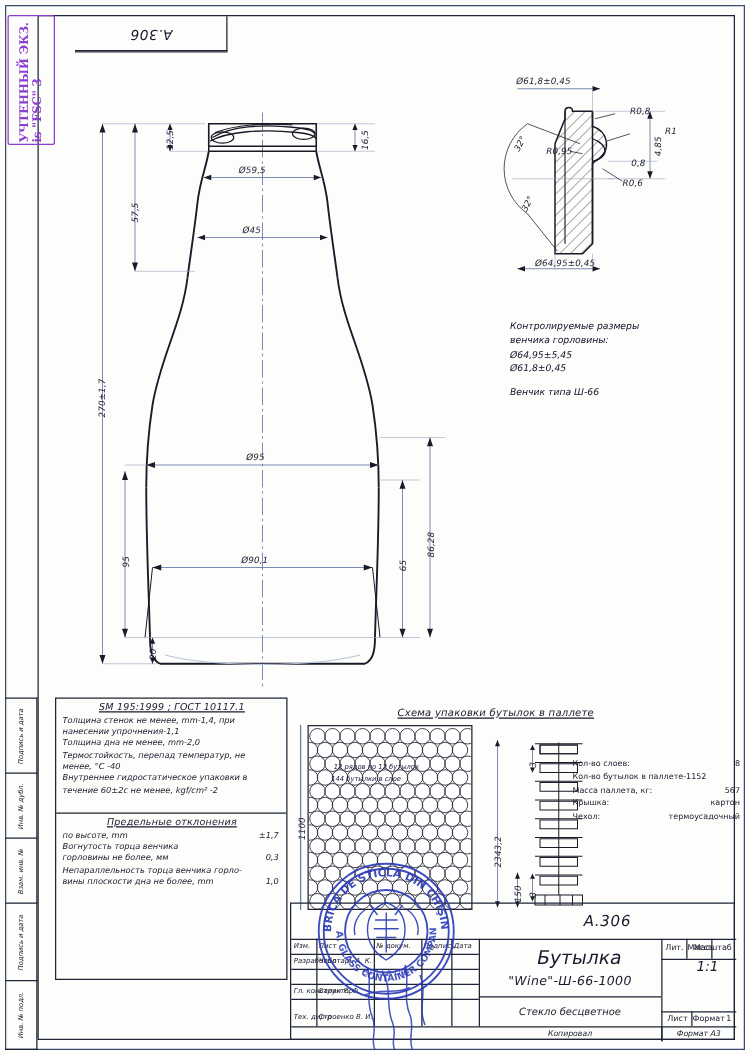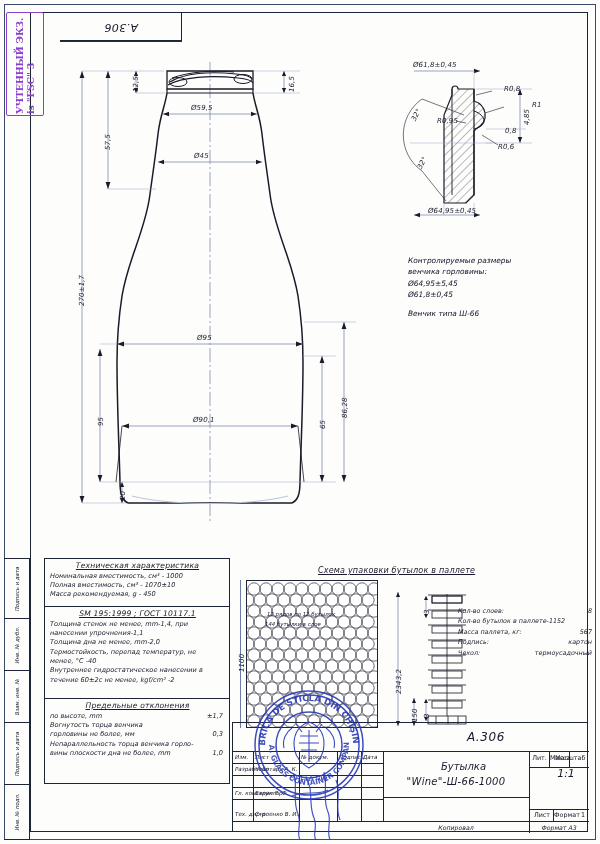--- a/index.html
+++ b/index.html
@@ -62,21 +62,21 @@
   #desig-label {
     left: 60px; top: 13px; width: 122px; height: 28px;
     display:flex; align-items:center; justify-content:center;
   }
   #desig-label span {
     transform: rotate(180deg);
     font-style: italic; font-size: 11px; letter-spacing: .4px;
   }
 
   
-  #bottle-view { left: 60px; top: 44px; width: 300px; height: 480px; }
+  #bottle-view { left: 60px; top: 72px; width: 300px; height: 480px; }
 
   
   #neck-detail { left: 400px; top: 55px; width: 180px; height: 175px; }
 
   
   #notes-control { left: 408px; top: 255px; font-size: 7.4px; line-height: 1.55; color:#12122a; }
   #notes-control div { font-style: italic; }
 
   
   #tbl-tech {
@@ -90,21 +90,21 @@
            text-align: center; margin-bottom: 1.5px; letter-spacing: .2px; }
   .trow { font-style: italic; font-size: 6.6px; line-height: 1.42; position: relative; }
   .trow .val { position: absolute; right: 2px; }
 
   
   #pallet-title { left: 318px; top: 566px; font-size: 8px; font-style: italic;
                   text-decoration: underline; letter-spacing: .2px; }
   #pallet-plan { left: 246px; top: 580px; width: 132px; height: 148px;
                  border: 1.3px solid #1d2435; overflow: hidden; background: #fff; }
   #pallet-elev { left: 392px; top: 586px; width: 78px; height: 145px; }
-  #pallet-info { left: 458px; top: 606px; font-size: 6.4px; font-style: italic; line-height: 1.62; }
+  #pallet-info { left: 458px; top: 606px; font-size: 6.4px; line-height: 1.62; }
   #pallet-info .row { position: relative; width: 134px; }
   #pallet-info .row .v2 { position: absolute; right: 0; }
 
   
   #lmargin { left: 4px; top: 558px; width: 26px; height: 282px; }
   .lm-cell { position: absolute; left: 0; width: 26px;
              border-top: 1px solid #1d2435; }
   .lm-cell span {
     position: absolute; left: 13px; top: 50%;
     transform-origin: 0 0;
@@ -116,21 +116,21 @@
   #titleblock { left: 232px; top: 722px; width: 356px; height: 110px;
                 border: 1.3px solid #1d2435; }
   .tb-line { position: absolute; background: #1d2435; }
 
   #tb-desig { position: absolute; left: 150px; top: 0; width: 206px; height: 28px;
               display: flex; align-items: center; justify-content: center;
               font-style: italic; font-size: 12px; letter-spacing: .6px; }
   #tb-name { position: absolute; left: 150px; top: 28px; width: 146px; height: 46px;
              display: flex; flex-direction: column; align-items: center; justify-content: center;
              font-style: italic; line-height: 1.5; }
-  #tb-name .n1 { font-size: 10px; margin-left: 15px; }
+  #tb-name .n1 { font-size: 15px; margin-left: 15px; }
   #tb-name .n2 { font-size: 10px; letter-spacing: .3px; }
   #tb-material { position: absolute; left: 150px; top: 74px; width: 146px; height: 24px;
                  display: flex; align-items: center; justify-content: center;
                  font-style: italic; font-size: 8px; }
   .tb-hdr { position: absolute; font-size: 6.4px; text-align: center; }
   #tb-scale-val { position: absolute; left: 310px; top: 44px; width: 46px;
                   text-align: center; font-style: italic; font-size: 11px; }
   .tb-rowlabel { position: absolute; font-style: italic; font-size: 5.6px; }
   #tb-kopiroval { position: absolute; left: 150px; top: 98px; width: 146px; height: 12px;
                   display: flex; align-items: center; justify-content: center;
@@ -352,35 +352,29 @@
       <span>Подпись и дата</span>
     </div>
     <div class="lm-cell" style="top:226px;height:56px;border-bottom:1px solid #1d2435;">
       <span>Инв. № подл.</span>
     </div>
     <div class="ln v" style="left:25px;top:0;height:282px;background:#1d2435;"></div>
   </div>
 
   <div class="abs" id="tbl-tech">
 
-    <div class="tsect" style="height:48px;">
-      <div class="thead">Техническая характеристика</div>
-      <div class="trow">Номинальная вместимость, см³ - 1000</div>
-      <div class="trow">Полная вместимость, см³ - 1070±10</div>
-      <div class="trow">Масса рекомендуемая, g - 450</div>
-    </div>
 
     <div class="tsect" style="height:92px;">
       <div class="thead">SM 195:1999 ;  ГОСТ 10117.1</div>
       <div class="trow">Толщина стенок не менее, mm-1,4, при</div>
       <div class="trow">  нанесении упрочнения-1,1</div>
       <div class="trow">Толщина дна не менее, mm-2,0</div>
       <div class="trow">Термостойкость, перепад температур, не</div>
       <div class="trow">  менее, °С -40</div>
-      <div class="trow">Внутреннее гидростатическое нанесении в</div>
+      <div class="trow">Внутреннее гидростатическое упаковки в</div>
       <div class="trow">  течение 60±2с не менее, kgf/cm² -2</div>
     </div>
 
     <div class="tsect" style="height:68px;">
       <div class="thead">Предельные отклонения</div>
       <div class="trow">
         <span>по высоте, mm</span>
         <span class="val">±1,7</span>
       </div>
       <div class="trow">
@@ -644,21 +638,21 @@
       <span class="v2">8</span>
     </div>
     <div class="row">
       <span>Кол-во бутылок в паллете-1152</span>
     </div>
     <div class="row">
       <span>Масса паллета, кг:</span>
       <span class="v2">567</span>
     </div>
     <div class="row">
-      <span>Подпись:</span>
+      <span>Крышка:</span>
       <span class="v2">картон</span>
     </div>
     <div class="row">
       <span>Чехол:</span>
       <span class="v2">термоусадочный</span>
     </div>
   </div>
 
   <div class="abs" id="titleblock">
 
@@ -682,20 +676,21 @@
     <div class="tb-line" style="left:336px;top:28px;width:1px;height:16px;"></div>
     <div class="tb-line" style="left:320px;top:86px;width:1px;height:12px;"></div>
     <div class="tb-line" style="left:296px;top:98px;width:1px;height:12px;"></div>
 
     <div id="tb-desig">А.306</div>
 
     <div id="tb-name">
       <div class="n1">Бутылка</div>
       <div class="n2">"Wine"-Ш-66-1000</div>
     </div>
+    <div id="tb-material">Стекло бесцветное</div>
 
     <div class="tb-hdr" style="left:297px;top:31px;width:19px;">Лит.</div>
     <div class="tb-hdr" style="left:317px;top:31px;width:19px;">Масса</div>
     <div class="tb-hdr" style="left:322px;top:31px;width:19px;">Масштаб</div>
     <div id="tb-scale-val">1:1</div>
     <div class="tb-hdr" style="left:297px;top:88px;width:24px;">Лист</div>
     <div class="tb-hdr" style="left:321px;top:88px;width:24px;">Формат</div>
     <div class="tb-hdr" style="left:344px;top:88px;width:12px;">1</div>
 
     <div class="tb-rowlabel" style="left:2px;top:31px;">Изм.</div>

